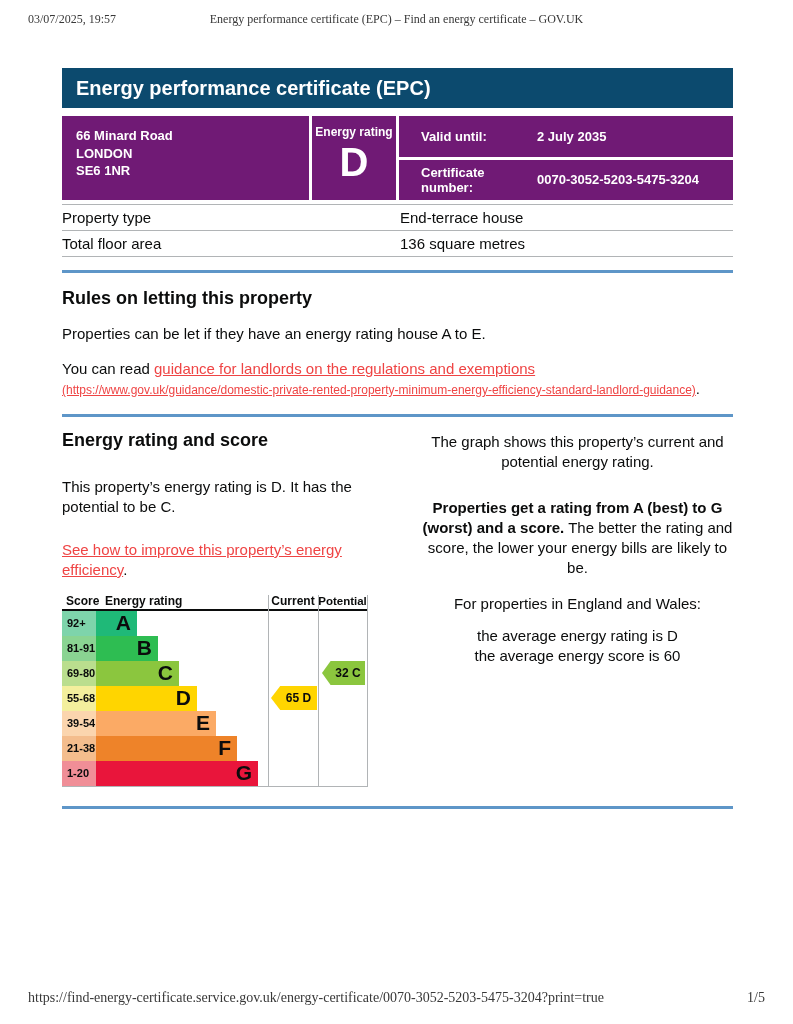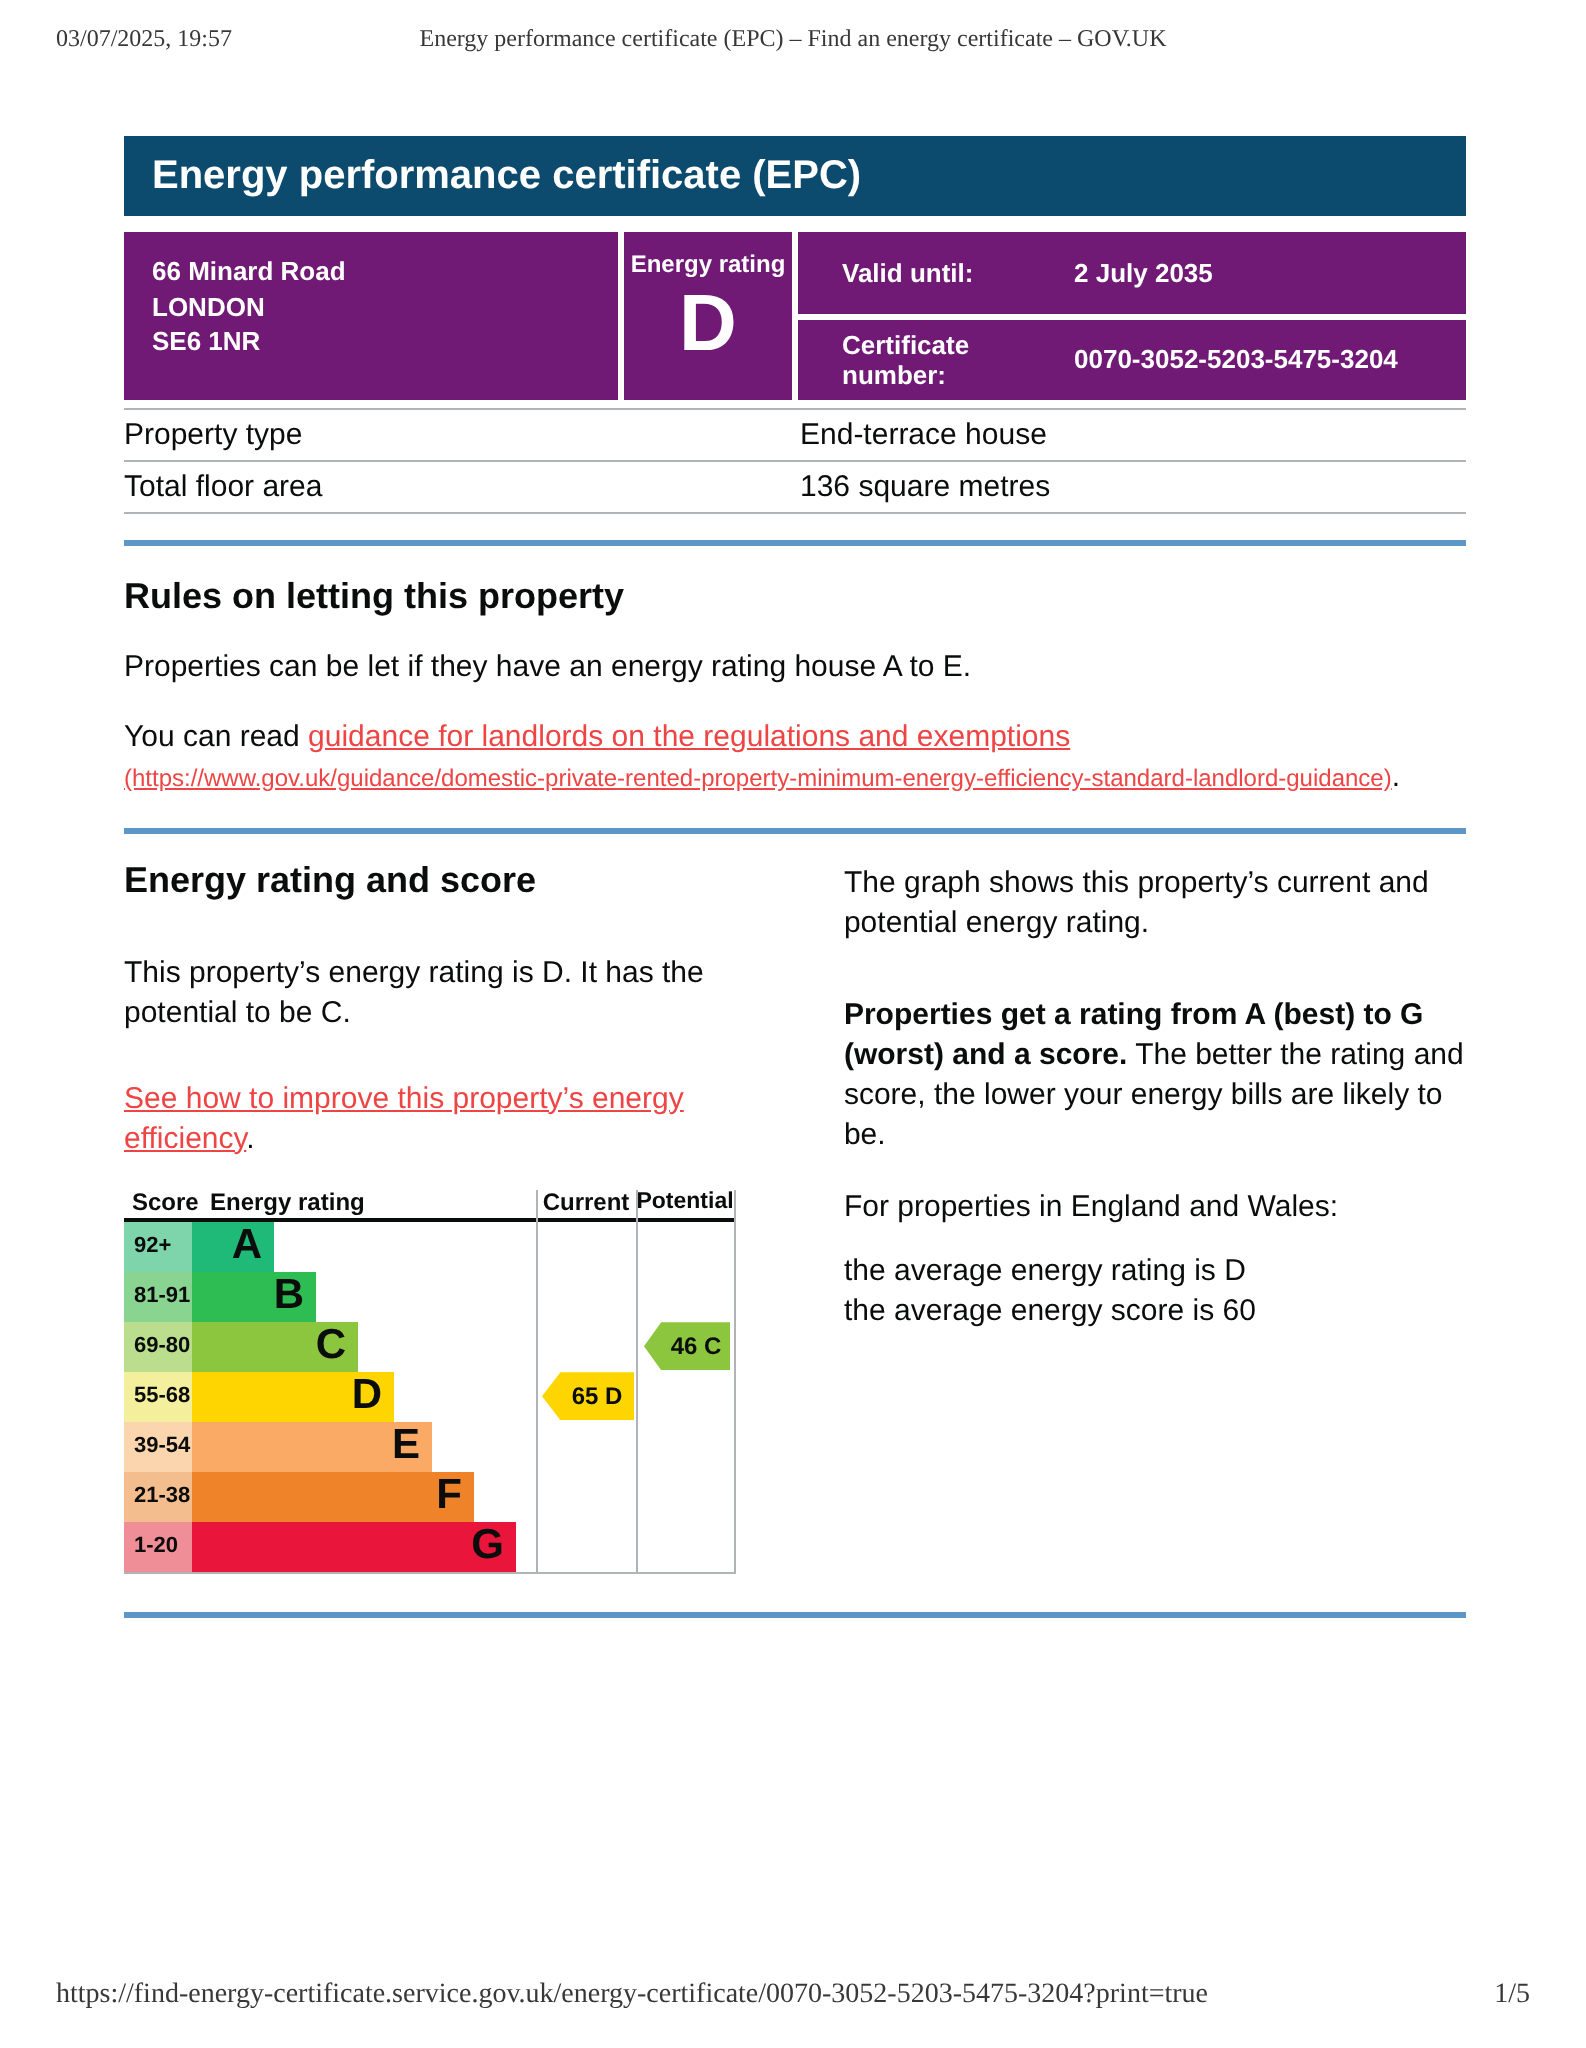--- a/index.html
+++ b/index.html
@@ -43,21 +43,21 @@
   .small-url { font-size:12px; }
 
   .sec-letting h2 { margin-top:15px; }
   .sec-letting p { margin-top:15px; max-width:660px; }
 
   .cols { display:flex; margin-top:13px; }
   .col-left { width:333px; }
   .col-right { width:312px; margin-left:28px; padding-top:2px; }
   .col-left p.lead { margin-top:26px; }
   .col-left p.improve { margin-top:23px; }
-  .col-right p { margin:0; }
+  .col-right p { margin:0;text-align:center; }
   .col-right .rp2 { margin-top:26px; }
   .col-right .rp3 { margin-top:17px; }
   .col-right .rp4 { margin-top:12px; }
 
   
   .chart { position:relative; width:306px; margin-top:15px; font-weight:bold; }
   .chart-header { display:flex; height:16px; }
   .chart-header .hc { border-bottom:2px solid #0b0c0c; font-size:12px; line-height:13px; }
   .hc.h-score { width:34px; padding-left:4px; }
   .hc.h-rating { width:172px; padding-left:9px; }
@@ -167,21 +167,21 @@
             </div>
             <div class="band-row">
               <div class="band-score" style="background: rgb(240, 142, 151);">1-20</div>
               <div class="band-bar" style="background: rgb(233, 21, 59); width: 162px;">G</div>
             </div>
           </div>
           <div class="vline" style="left: 206px;"></div>
           <div class="vline" style="left: 256px;"></div>
           <div class="vline" style="left: 305px;"></div>
           <div class="marker" style="background: rgb(255, 213, 0); left: 209px; width: 46px; top: 91.5px;">65 D</div>
-          <div class="marker" style="background: rgb(139, 198, 62); left: 260px; width: 43px; top: 66.5px;">46 C</div>
+          <div class="marker" style="background: rgb(139, 198, 62); left: 260px; width: 43px; top: 66.5px;">32 C</div>
         </div>
     </div>
 
     <div class="col-right">
       <p>The graph shows this property’s current and potential energy rating.</p>
       <p class="rp2"><b>Properties get a rating from A (best) to G (worst) and a score.</b><span> The better the rating and score, the lower your energy bills are likely to be.</span></p>
       <p class="rp3">For properties in England and Wales:</p>
       <p class="rp4">
         <span>the average energy rating is D</span><br>
         <span>the average energy score is 60</span>

